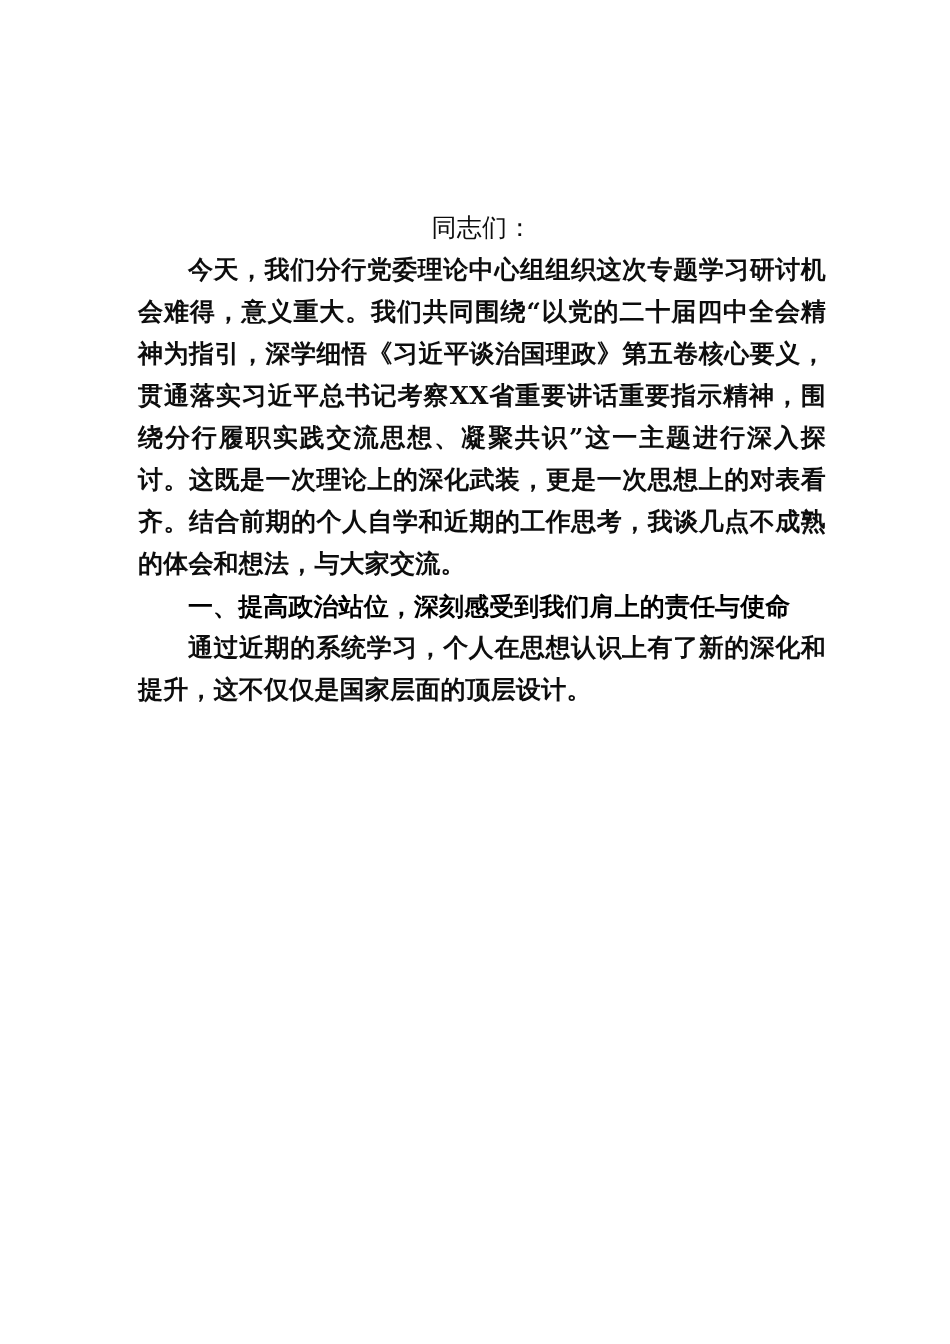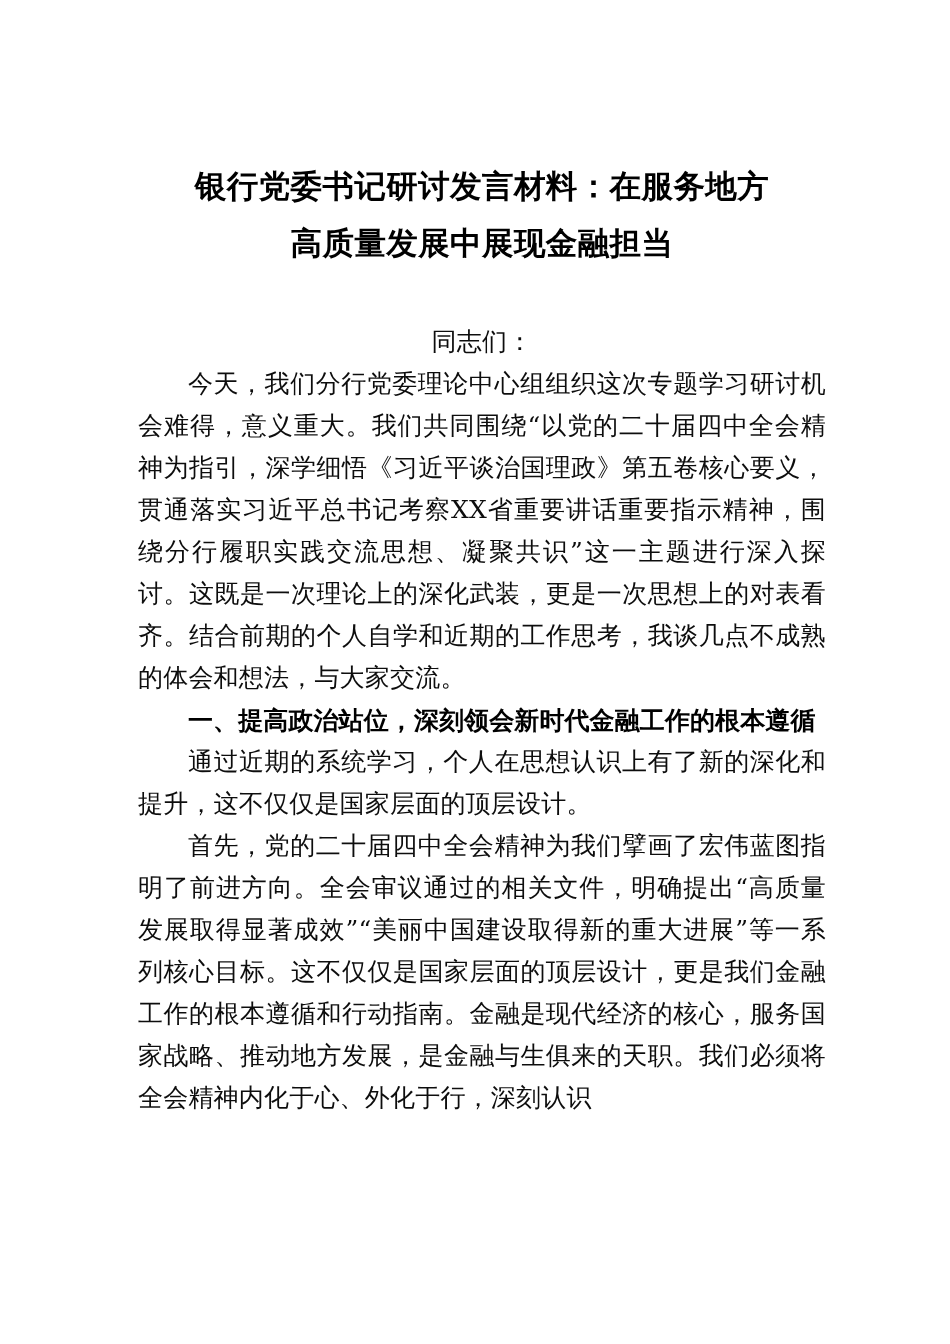--- a/index.html
+++ b/index.html
@@ -70,20 +70,21 @@
     letter-spacing: 0.2px;
     color: #0d0d0d;
     font-weight: 400;
   }
   p.para.salutation {
     text-indent: 0;
     text-align: center;
   }
   p.para.indent {
     text-indent: 2em;
+    font-weight: bold;
   }
 
   
   p.section-heading {
     font-family: "Liberation Sans", "DejaVu Sans", sans-serif;
     font-weight: bold;
     font-size: 25px;
     line-height: 42px;
     margin: 0;
     padding: 0;
@@ -94,34 +95,29 @@
     color: #000000;
   }
 </style>
 </head>
 <body>
 
 <div class="page">
 
   <div class="content">
 
-    <h1 class="doc-title">
-      <span class="tline line1">银行党委书记研讨发言材料：在服务地方</span>
-      <span class="tline line2">高质量发展中展现金融担当</span>
-    </h1>
 
     <div class="body-block">
 
       <p class="para salutation">同志们：</p>
 
       <p class="para indent">今天，我们分行党委理论中心组组织这次专题学习研讨机会难得，意义重大。我们共同围绕“以党的二十届四中全会精神为指引，深学细悟《习近平谈治国理政》第五卷核心要义，贯通落实习近平总书记考察XX省重要讲话重要指示精神，围绕分行履职实践交流思想、凝聚共识”这一主题进行深入探讨。这既是一次理论上的深化武装，更是一次思想上的对表看齐。结合前期的个人自学和近期的工作思考，我谈几点不成熟的体会和想法，与大家交流。</p>
 
-      <p class="section-heading">一、提高政治站位，深刻领会新时代金融工作的根本遵循</p>
+      <p class="section-heading">一、提高政治站位，深刻感受到我们肩上的责任与使命</p>
 
       <p class="para indent">通过近期的系统学习，个人在思想认识上有了新的深化和提升，这不仅仅是国家层面的顶层设计。</p>
 
-      <p class="para indent">首先，党的二十届四中全会精神为我们擘画了宏伟蓝图指明了前进方向。全会审议通过的相关文件，明确提出“高质量发展取得显著成效”“美丽中国建设取得新的重大进展”等一系列核心目标。这不仅仅是国家层面的顶层设计，更是我们金融工作的根本遵循和行动指南。金融是现代经济的核心，服务国家战略、推动地方发展，是金融与生俱来的天职。我们必须将全会精神内化于心、外化于行，深刻认识</p>
 
     </div>
 
   </div>
 
 </div>
 
 </body></html>

